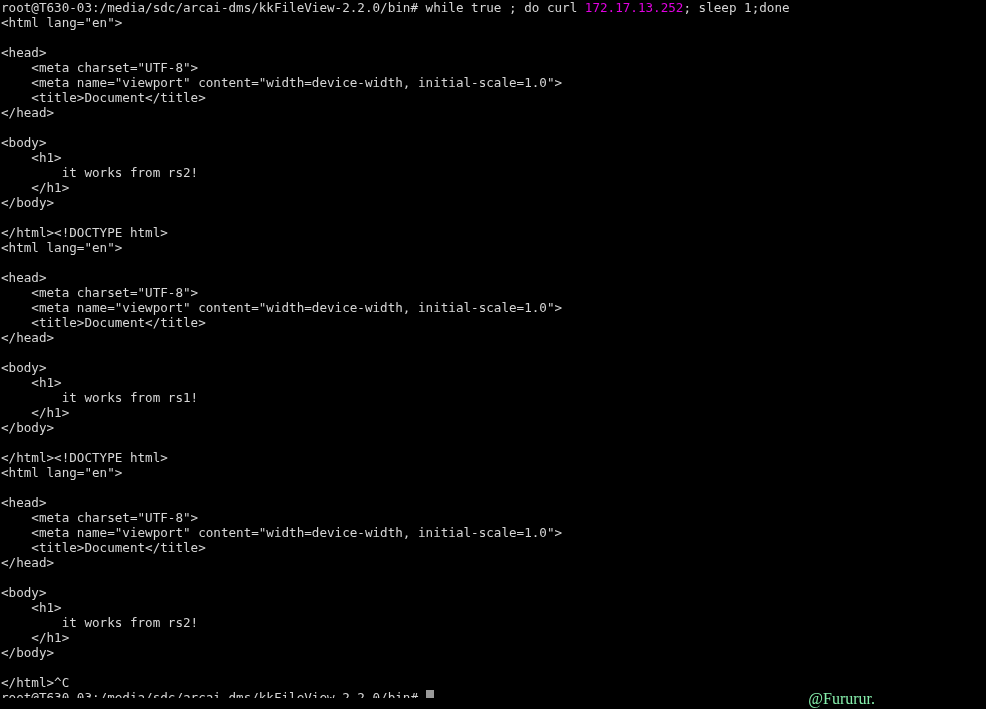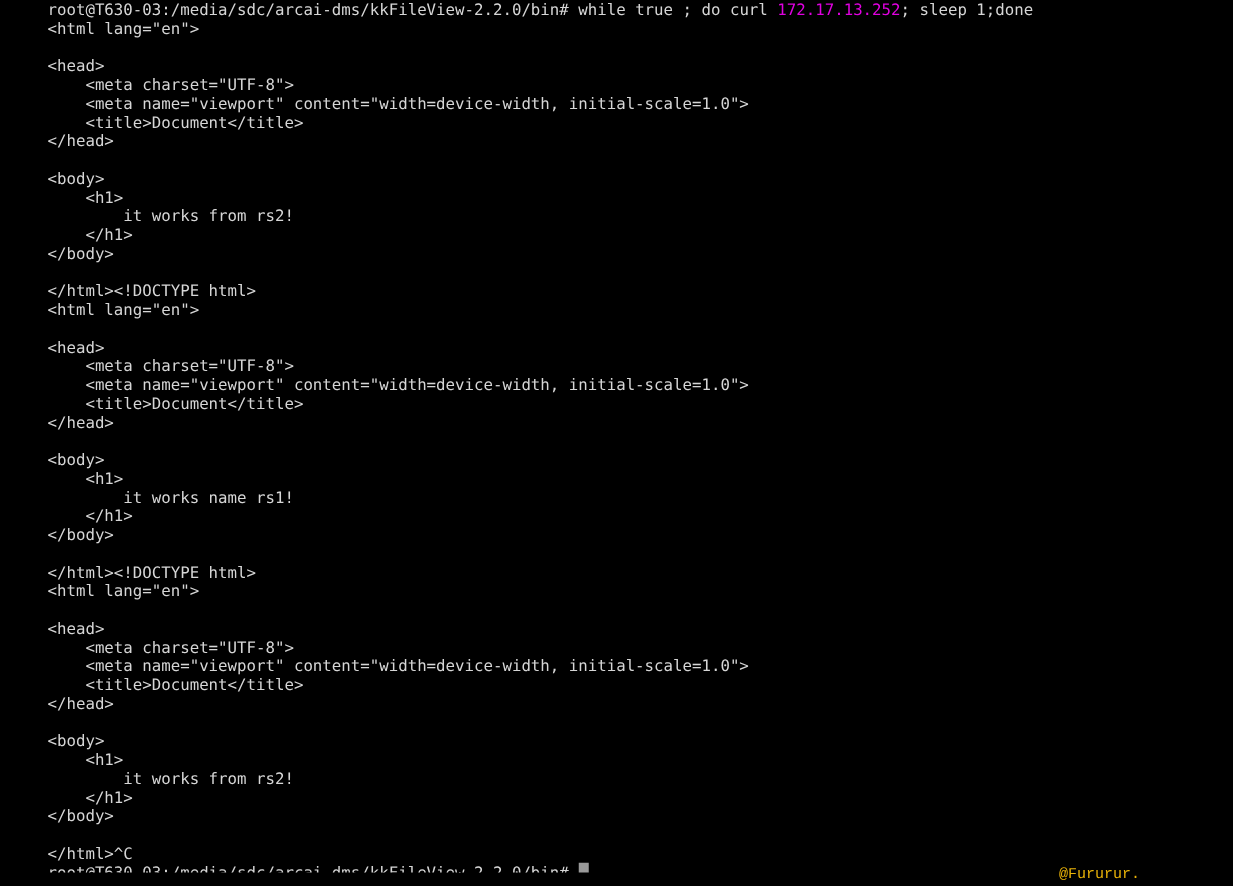--- a/index.html
+++ b/index.html
@@ -17,21 +17,20 @@
   #terminal {
     position: absolute;
     top: 0;
     left: 0;
     width: 883px;
     height: 709px;
     background: #000000;
     padding: 0;
     box-sizing: border-box;
     overflow: hidden;
-    margin-left: 37px;
   }
   .line {
     height: 15px;
     line-height: 15px;
     font-size: 12.6px;
     color: #d6d6d6;
     white-space: pre;
     letter-spacing: 0px;
     font-family: "DejaVu Sans Mono", "Liberation Mono", monospace;
     padding-left: 1px;
@@ -46,24 +45,24 @@
     display: inline-block;
     width: 8px;
     height: 15px;
     background: #9a9a9a;
     vertical-align: text-bottom;
   }
   .watermark {
     position: absolute;
     right: 8px;
     bottom: 3px;
-    font-size: 12px;
+    font-size: 16px;
     line-height: 14px;
-    color: #eab308;
-    font-family: Liberation Mono, monospace;
+    color: #86efac;
+    font-family: Liberation Serif, serif;
     white-space: pre;
   }
   .blank {
     height: 15px;
   }
 </style>
 </head>
 <body>
 
 <div id="terminal">
@@ -89,21 +88,21 @@
       <div class="line">&lt;html lang="en"&gt;</div>
       <div class="line blank"></div>
       <div class="line">&lt;head&gt;</div>
       <div class="line">    &lt;meta charset="UTF-8"&gt;</div>
       <div class="line">    &lt;meta name="viewport" content="width=device-width, initial-scale=1.0"&gt;</div>
       <div class="line">    &lt;title&gt;Document&lt;/title&gt;</div>
       <div class="line">&lt;/head&gt;</div>
       <div class="line blank"></div>
       <div class="line">&lt;body&gt;</div>
       <div class="line">    &lt;h1&gt;</div>
-      <div class="line">        it works name rs1!</div>
+      <div class="line">        it works from rs1!</div>
       <div class="line">    &lt;/h1&gt;</div>
       <div class="line">&lt;/body&gt;</div>
       <div class="line blank"></div>
       <div class="line">&lt;/html&gt;&lt;!DOCTYPE html&gt;</div>
       <div class="line">&lt;html lang="en"&gt;</div>
       <div class="line blank"></div>
       <div class="line">&lt;head&gt;</div>
       <div class="line">    &lt;meta charset="UTF-8"&gt;</div>
       <div class="line">    &lt;meta name="viewport" content="width=device-width, initial-scale=1.0"&gt;</div>
       <div class="line">    &lt;title&gt;Document&lt;/title&gt;</div>

